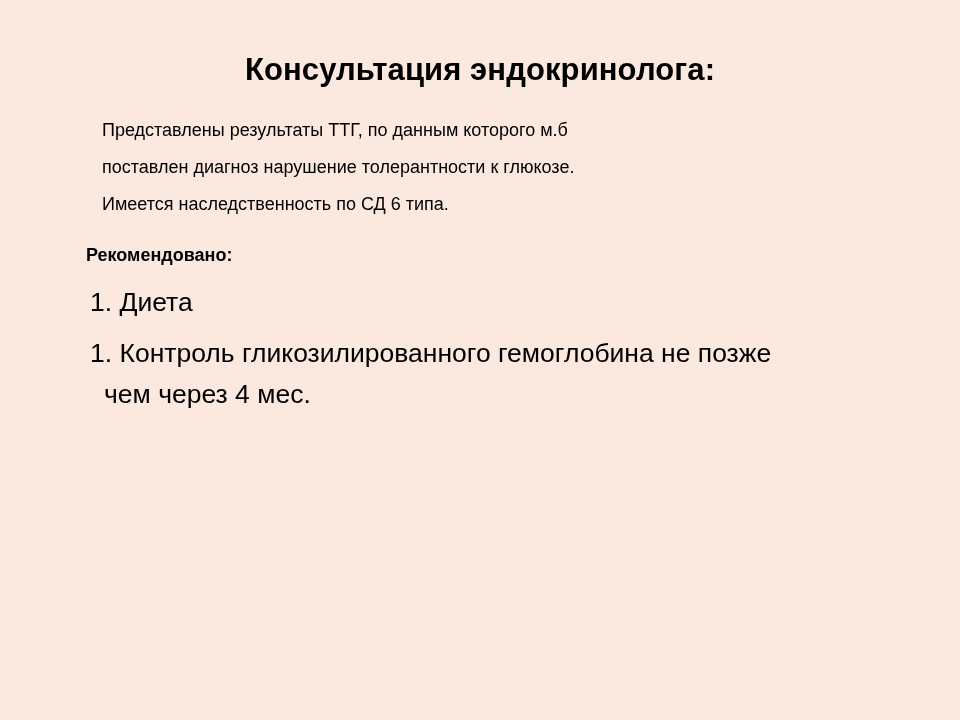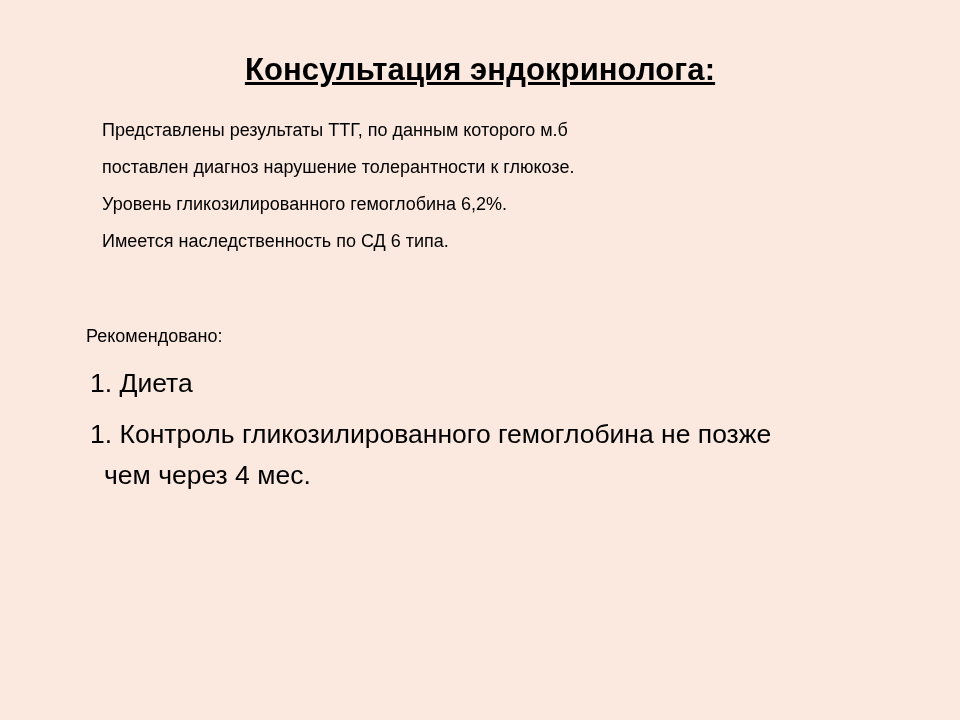--- a/index.html
+++ b/index.html
@@ -21,21 +21,20 @@
     box-sizing: border-box;
   }
   .slide-title {
     position: absolute;
     top: 52px;
     left: 0;
     width: 960px;
     text-align: center;
     font-size: 31px;
     font-weight: bold;
-    text-decoration: underline;
     letter-spacing: 0.1px;
   }
   .body-block {
     position: absolute;
     top: 112px;
     left: 86px;
     width: 820px;
   }
   .para {
     font-size: 18px;
@@ -46,22 +45,21 @@
   .para.indent {
     text-indent: 16px;
   }
   .gap-small {
     height: 6px;
   }
   .gap-mid {
     height: 14px;
   }
   .bold {
-    font-weight: normal;
-    margin-top: 44px;
+    font-weight: bold;
   }
   .list-line {
     font-size: 26.5px;
     line-height: 37px;
     margin: 4px;
     white-space: nowrap;
   }
   .wrap-line {
     text-indent: 14px;
   }
@@ -70,21 +68,20 @@
 <body style="background: rgb(251, 232, 222); color: rgb(0, 0, 0);">
 
 <div class="slide">
 
   <div class="slide-title">Консультация эндокринолога:</div>
 
   <div class="body-block">
 
     <p class="para indent">Представлены результаты ТТГ, по данным которого м.б</p>
     <p class="para indent">поставлен диагноз нарушение толерантности к глюкозе.</p>
-    <p class="para indent">Уровень гликозилированного гемоглобина 6,2%.</p>
     <p class="para indent">Имеется наследственность по СД 6 типа.</p>
 
     <div class="gap-mid"></div>
 
     <p class="para bold">Рекомендовано:</p>
 
     <div class="gap-small"></div>
 
     <p class="list-line">1. Диета</p>
 

